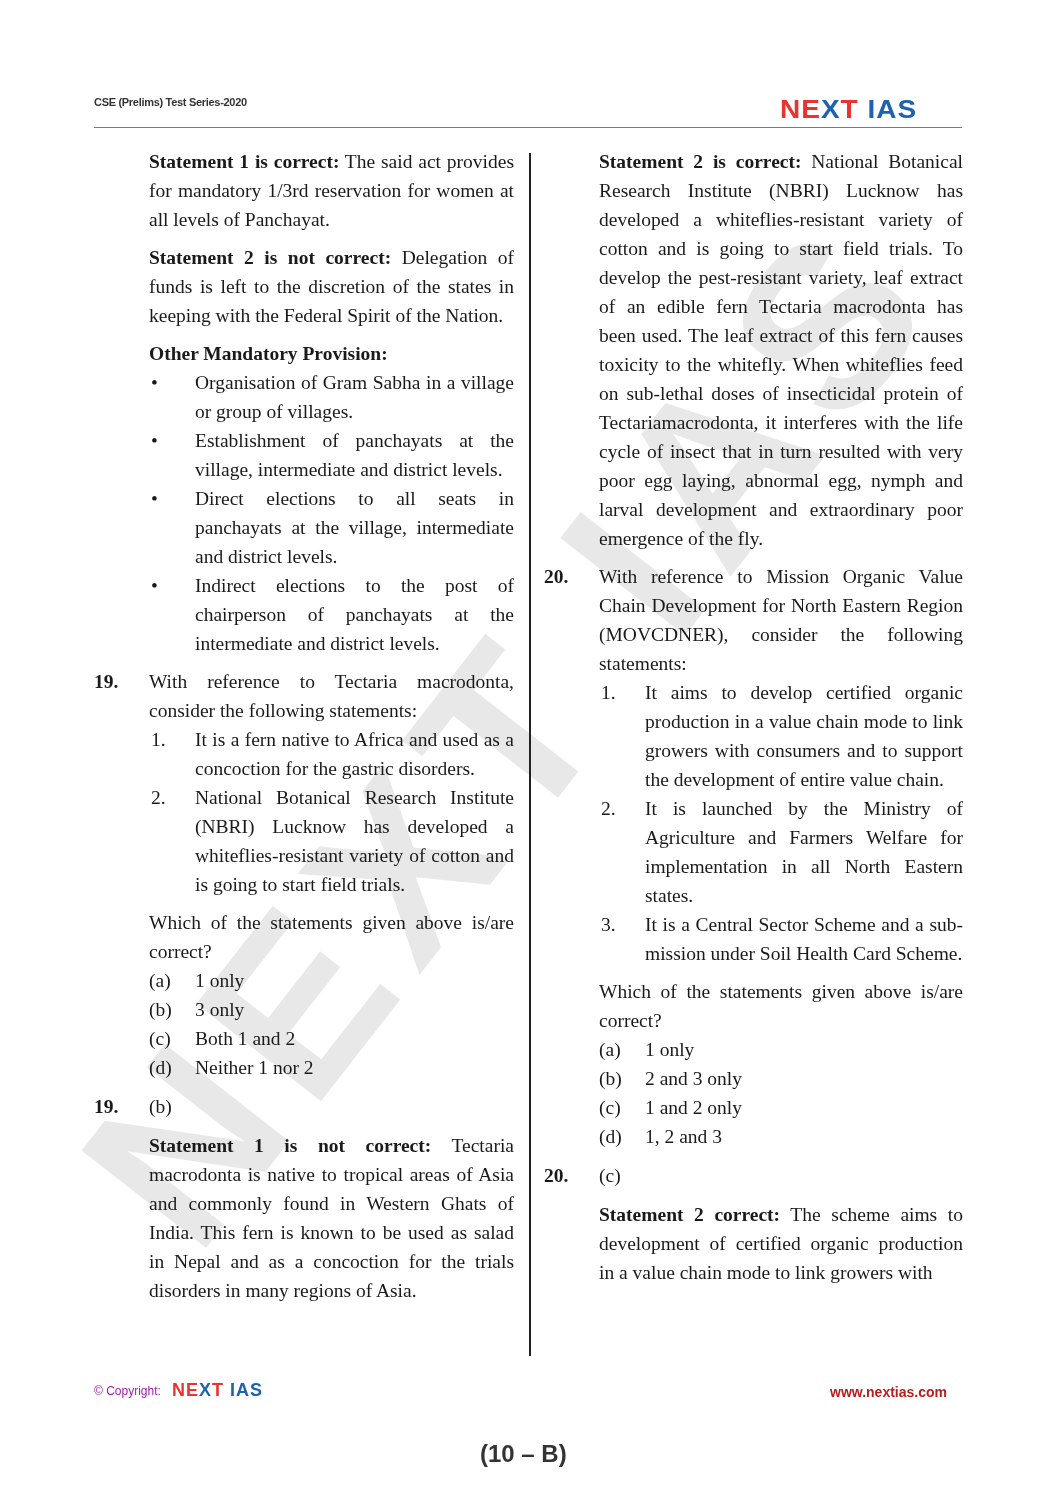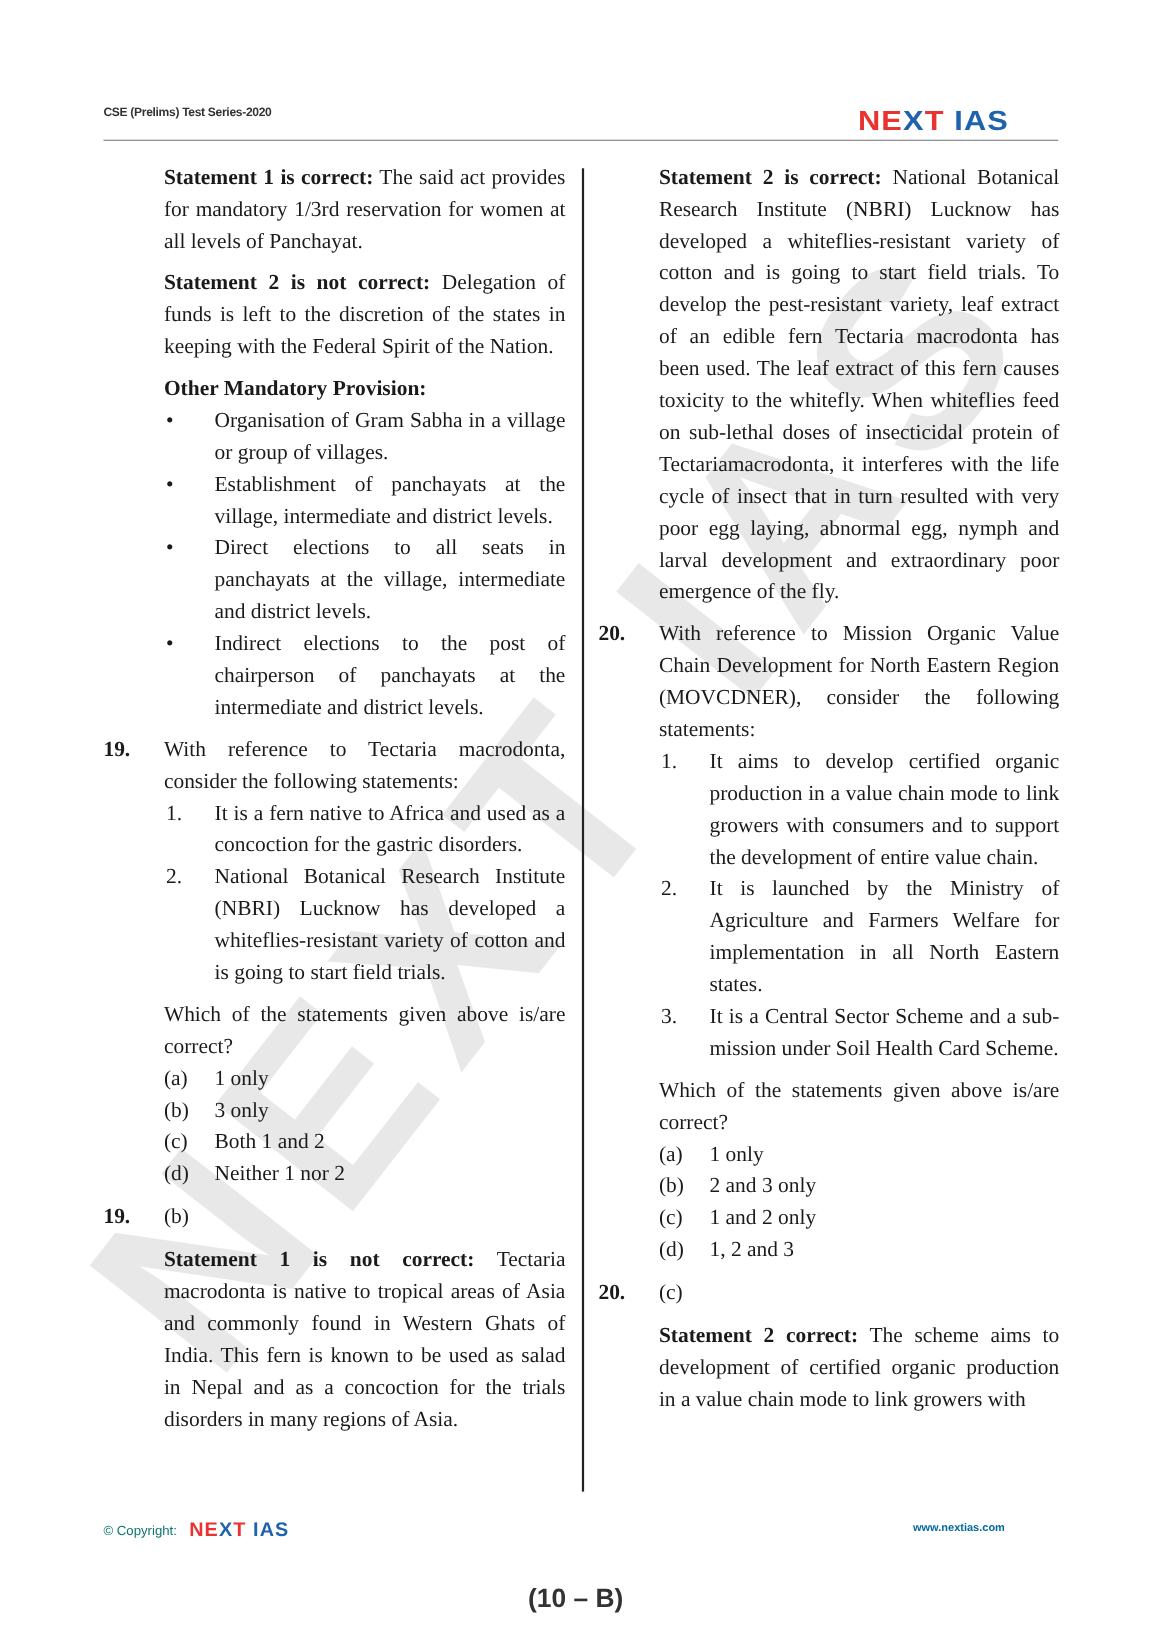--- a/index.html
+++ b/index.html
@@ -25,24 +25,24 @@
   .bullets li .mk { position: absolute; left: 2px; top: 0; }
   .qrow { position: relative; padding-left: 55px; }
   .qrow .qnum { position: absolute; left: 0; top: 0; font-weight: bold; text-align: center; }
   .qtext { text-align: justify; text-align-last: left; }
   .stmts { margin: 0; padding: 0; list-style: none; }
   .stmts li { position: relative; padding-left: 46px; text-align: justify; text-align-last: left; }
   .stmts li .mk { position: absolute; left: 2px; top: 0; }
   .opts { margin: 0 0 0 55px; padding: 0; list-style: none; }
   .opts li { position: relative; padding-left: 46px; }
   .opts li .mk { position: absolute; left: 0; top: 0; }
-  .footer-copy { position: absolute; left: 94px; top: 1384px; font-family: "Liberation Sans", sans-serif; font-size: 12px; color: #0f766e; }
+  .footer-copy { position: absolute; left: 94px; top: 1384px; font-family: "Liberation Sans", sans-serif; font-size: 12px; color: #a21caf; }
   .logo-footer { left: 172px; top: 1380px; font-size: 18px; }
   .footer-page { position: absolute; left: 480px; top: 1440px; font-family: "Liberation Sans", sans-serif; font-weight: bold; font-size: 24px; color: #333; }
-  .footer-url { position: absolute; left: 830px; top: 1384px; font-family: "Liberation Sans", sans-serif; font-weight: bold; font-size: 10px; color: #0369a1; }
+  .footer-url { position: absolute; left: 830px; top: 1384px; font-family: "Liberation Sans", sans-serif; font-weight: bold; font-size: 14px; color: #b91c1c; }
 </style>
 </head>
 <body>
 
 <div class="header-title">CSE (Prelims) Test Series-2020</div>
 <div class="logo logo-header">
   <span class="next">NE</span><span class="x">X</span><span class="next">T</span>&nbsp;<span class="ias">IAS</span>
 </div>
 <div class="header-rule"></div>
 

